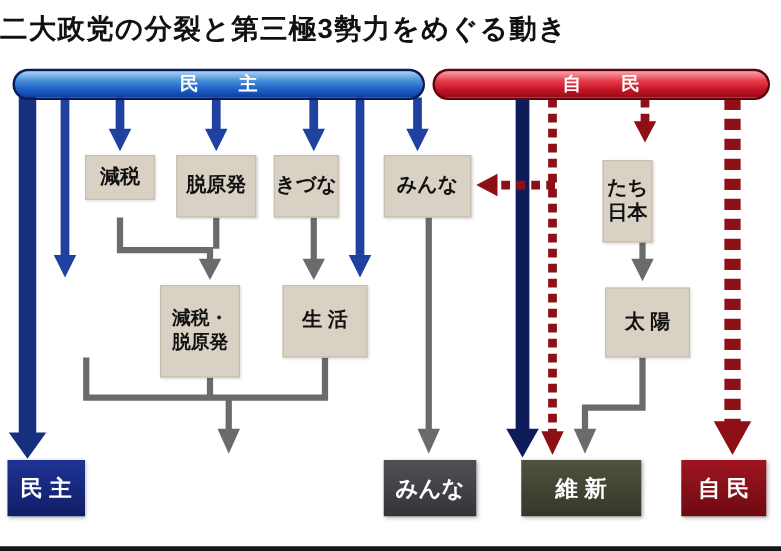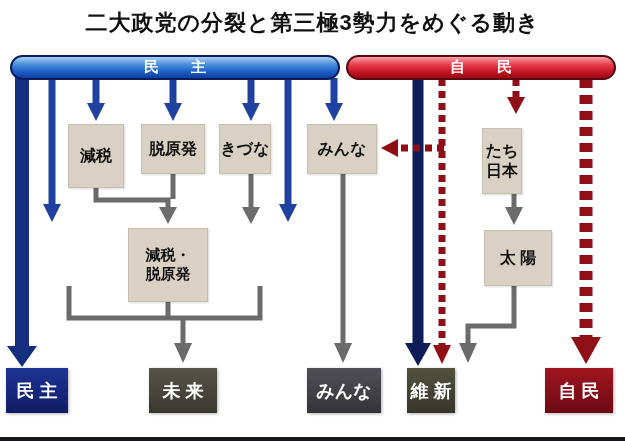--- a/index.html
+++ b/index.html
@@ -1,21 +1,21 @@
 <!DOCTYPE html>
 <html><head>
 <meta charset="utf-8">
 <style>
   html,body{margin:0;padding:0;background:#fff;}
   #stage{
     position:relative;width:625px;height:441px;background:#ffffff;overflow:hidden;
     font-family:"Liberation Sans","DejaVu Sans",sans-serif;
   }
   #title{
-    position:absolute;left:0;top:8px;width:625px;text-align:center;
+    position:absolute;left:0;top:8px;width:625px;text-align:left;
     font-size:22px;font-weight:bold;color:#111;letter-spacing:1px;z-index:3;
   }
   .pill{
     position:absolute;height:25px;border-radius:14px;z-index:3;
     display:flex;align-items:center;justify-content:center;
     color:#fff;font-weight:bold;font-size:15px;letter-spacing:14px;text-indent:14px;
   }
   .pill-blue{
     left:10px;top:55px;width:330px;
     background:linear-gradient(180deg,#a9d3f4 0%,#4a8fd9 35%,#1c5ec6 70%,#0d3f9e 100%);
@@ -34,21 +34,21 @@
   }
   .rbox{
     position:absolute;z-index:2;top:368px;height:45px;box-sizing:border-box;
     display:flex;align-items:center;justify-content:center;text-align:center;
     font-size:18px;font-weight:bold;color:#fff;white-space:pre-line;
     box-shadow:1px 1px 3px rgba(0,0,0,0.3);
   }
   .rb-minshu{left:6px;width:62px;background:linear-gradient(180deg,#1e3394,#101d66);}
   .rb-mirai{left:149px;width:68px;background:linear-gradient(180deg,#55544a,#393830);}
   .rb-minna{left:307px;width:74px;background:linear-gradient(180deg,#4f4f55,#343439);}
-  .rb-ishin{left:407px;width:48px;background:linear-gradient(180deg,#52523f,#36362a);}
+  .rb-ishin{left:417px;width:96px;background:linear-gradient(180deg,#52523f,#36362a);}
   .rb-jimin{left:545px;width:68px;background:linear-gradient(180deg,#a01520,#6d0a12);}
   #arrows{position:absolute;left:0;top:0;z-index:1;}
   #bottombar{position:absolute;left:0;bottom:0;width:625px;height:4px;background:#15151a;z-index:4;}
 </style>
 </head>
 <body>
 
 <div id="stage">
 
   <div id="title">二大政党の分裂と第三極3勢力をめぐる動き</div>
@@ -142,31 +142,31 @@
 
     <g stroke="#6b6b6b" fill="#6b6b6b">
       <path d="M514 286 V326 H468 V345" stroke-width="5" fill="none"></path>
       <polygon points="459,343 477,343 468,363" stroke="none"></polygon>
     </g>
   </svg>
 
   <div class="pill pill-blue">民 主</div>
   <div class="pill pill-red">自 民</div>
 
-  <div class="mbox" style="left:68px;top:124px;width:56px;height:64px">減税</div>
+  <div class="mbox" style="left:68px;top:124px;width:56px;height:36px">減税</div>
   <div class="mbox" style="left:141px;top:124px;width:64px;height:50px">脱原発</div>
   <div class="mbox" style="left:219px;top:124px;width:52px;height:50px">きづな</div>
   <div class="mbox" style="left:307px;top:124px;width:70px;height:50px">みんな</div>
   <div class="mbox" style="left:482px;top:128px;width:40px;height:66px">たち
 日本</div>
 
-  <div class="mbox" style="left:128px;top:228px;width:80px;height:74px;font-size:15px">減税・
+  <div class="mbox" style="left:128px;top:228px;width:64px;height:74px;font-size:15px">減税・
 脱原発</div>
+  <div class="mbox" style="left:226px;top:228px;width:68px;height:58px">生 活</div>
   <div class="mbox" style="left:484px;top:230px;width:68px;height:56px">太 陽</div>
 
   <div class="rbox rb-minshu">民 主</div>
-  <div class="rbox rb-mirai">未 来</div>
   <div class="rbox rb-minna">みんな</div>
   <div class="rbox rb-ishin">維 新</div>
   <div class="rbox rb-jimin">自 民</div>
 
   <div id="bottombar"></div>
 </div>
 
 </body></html>

